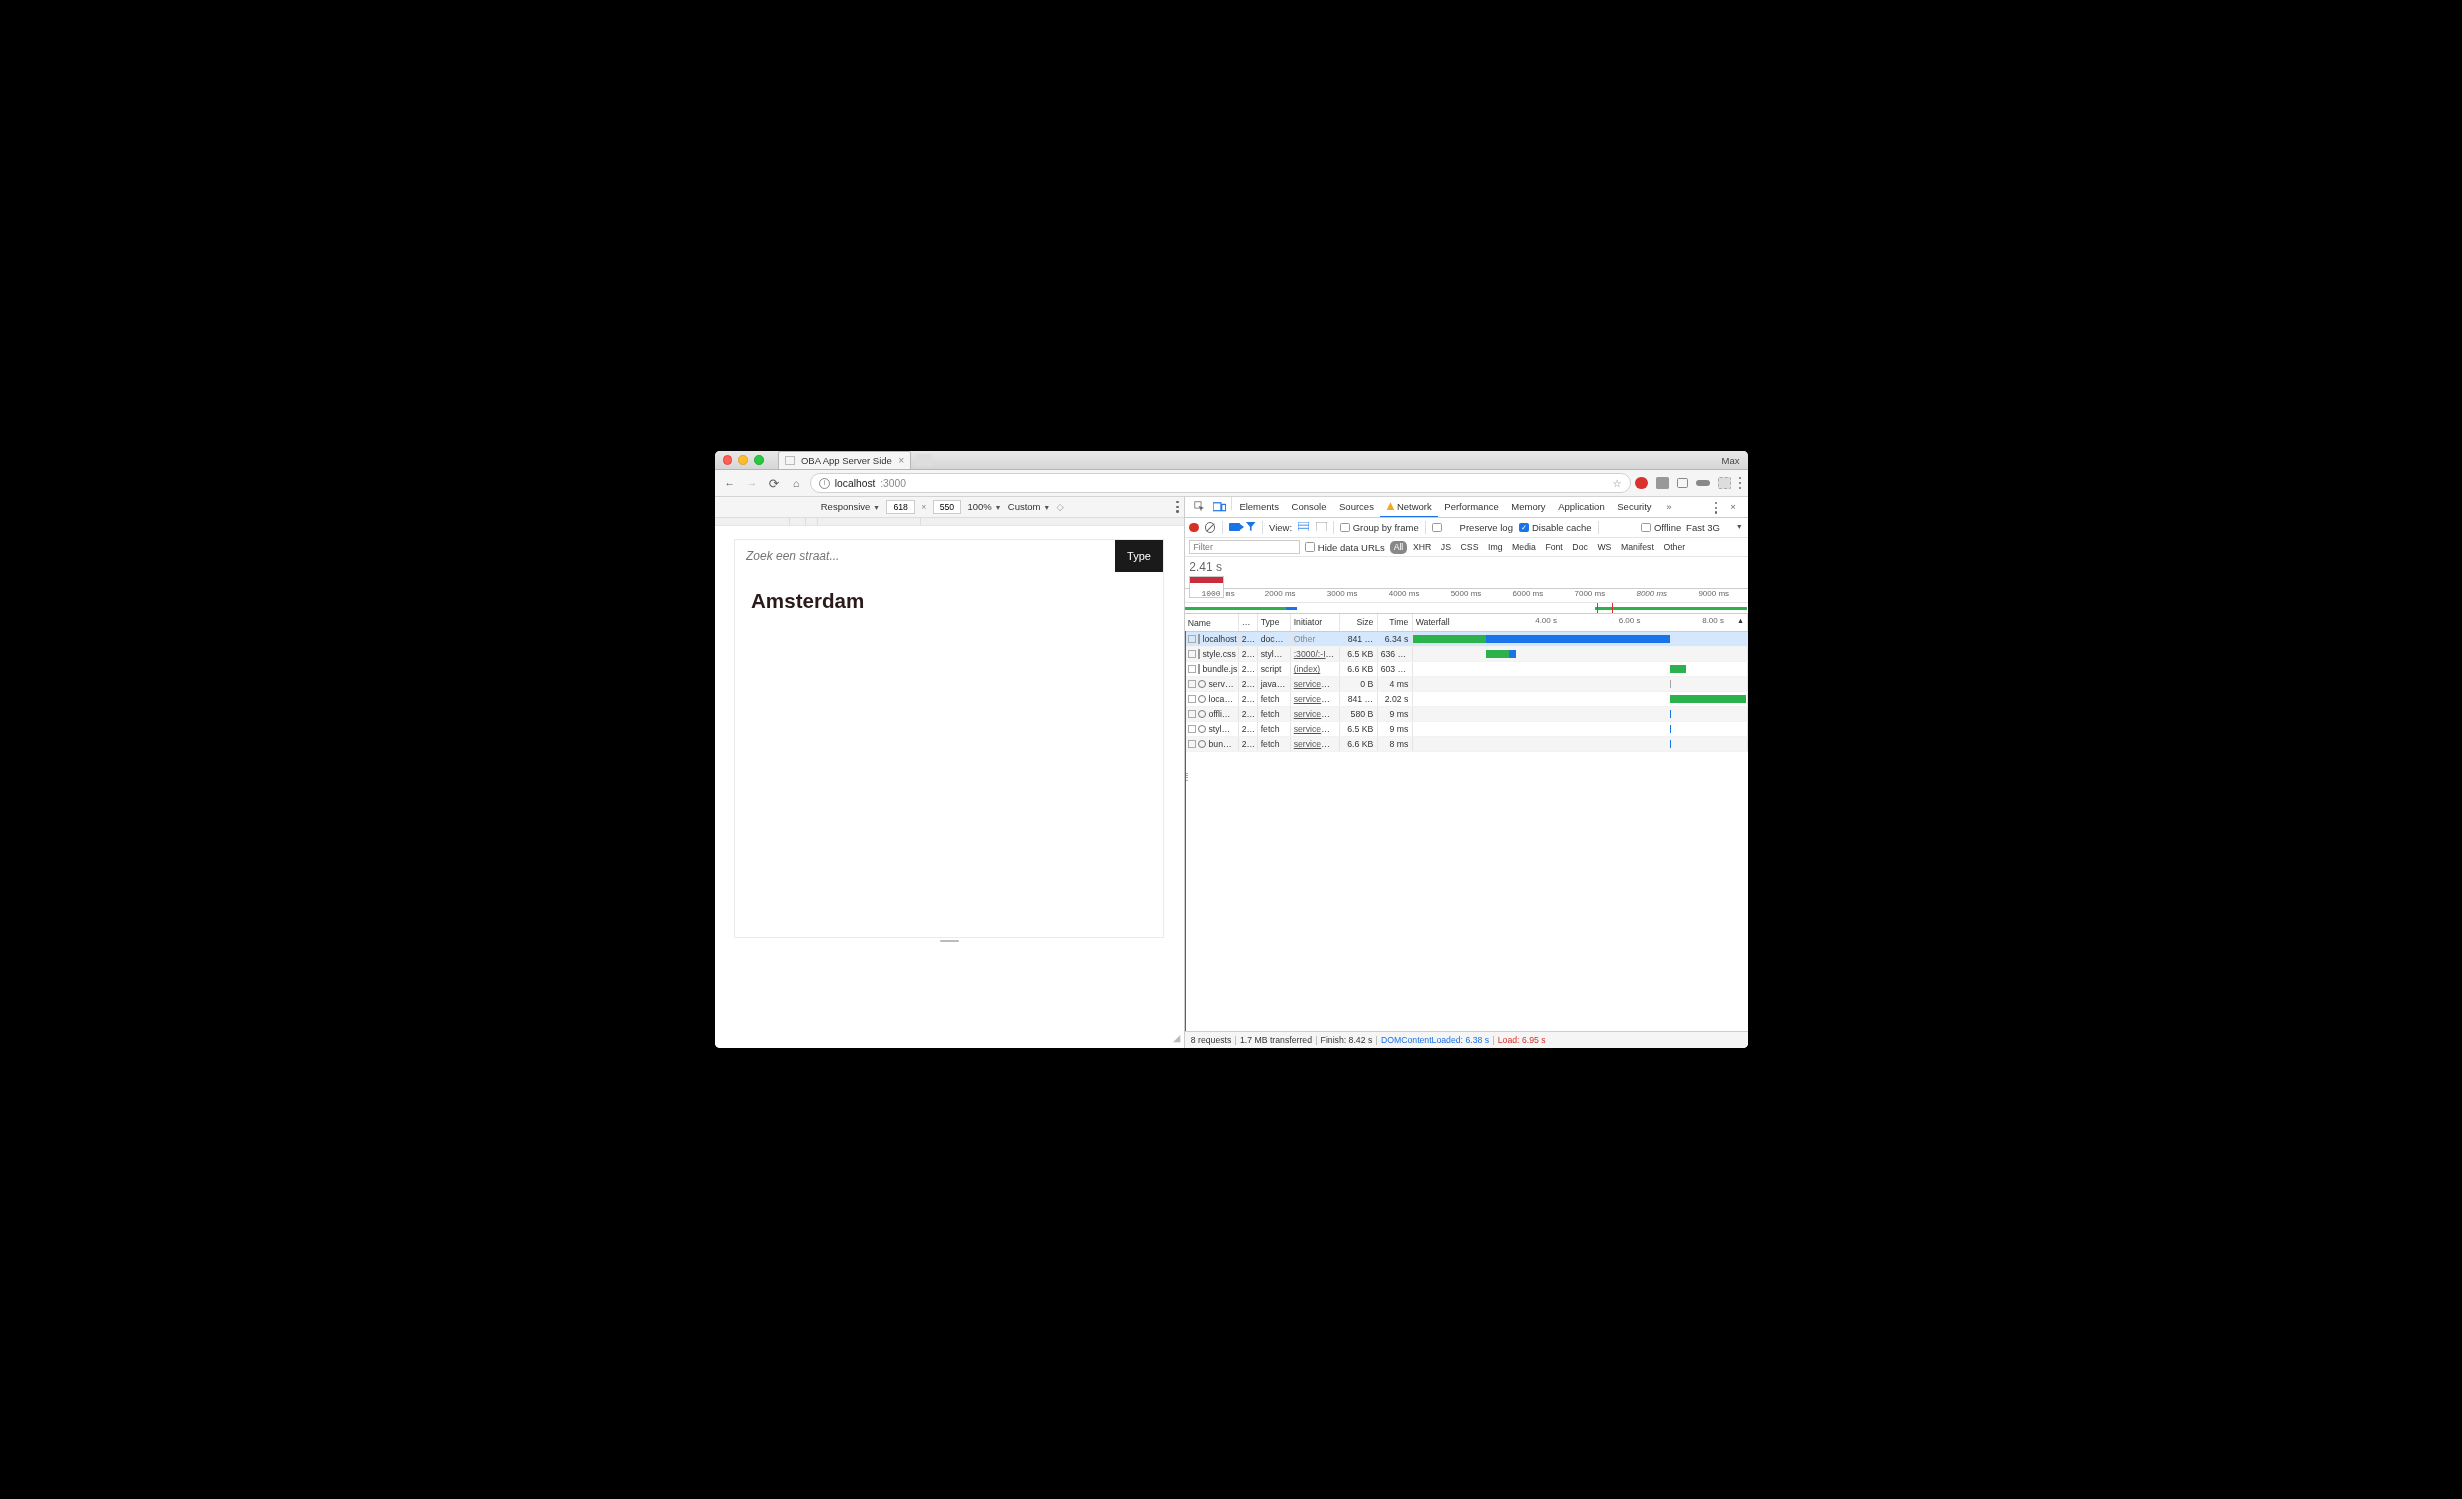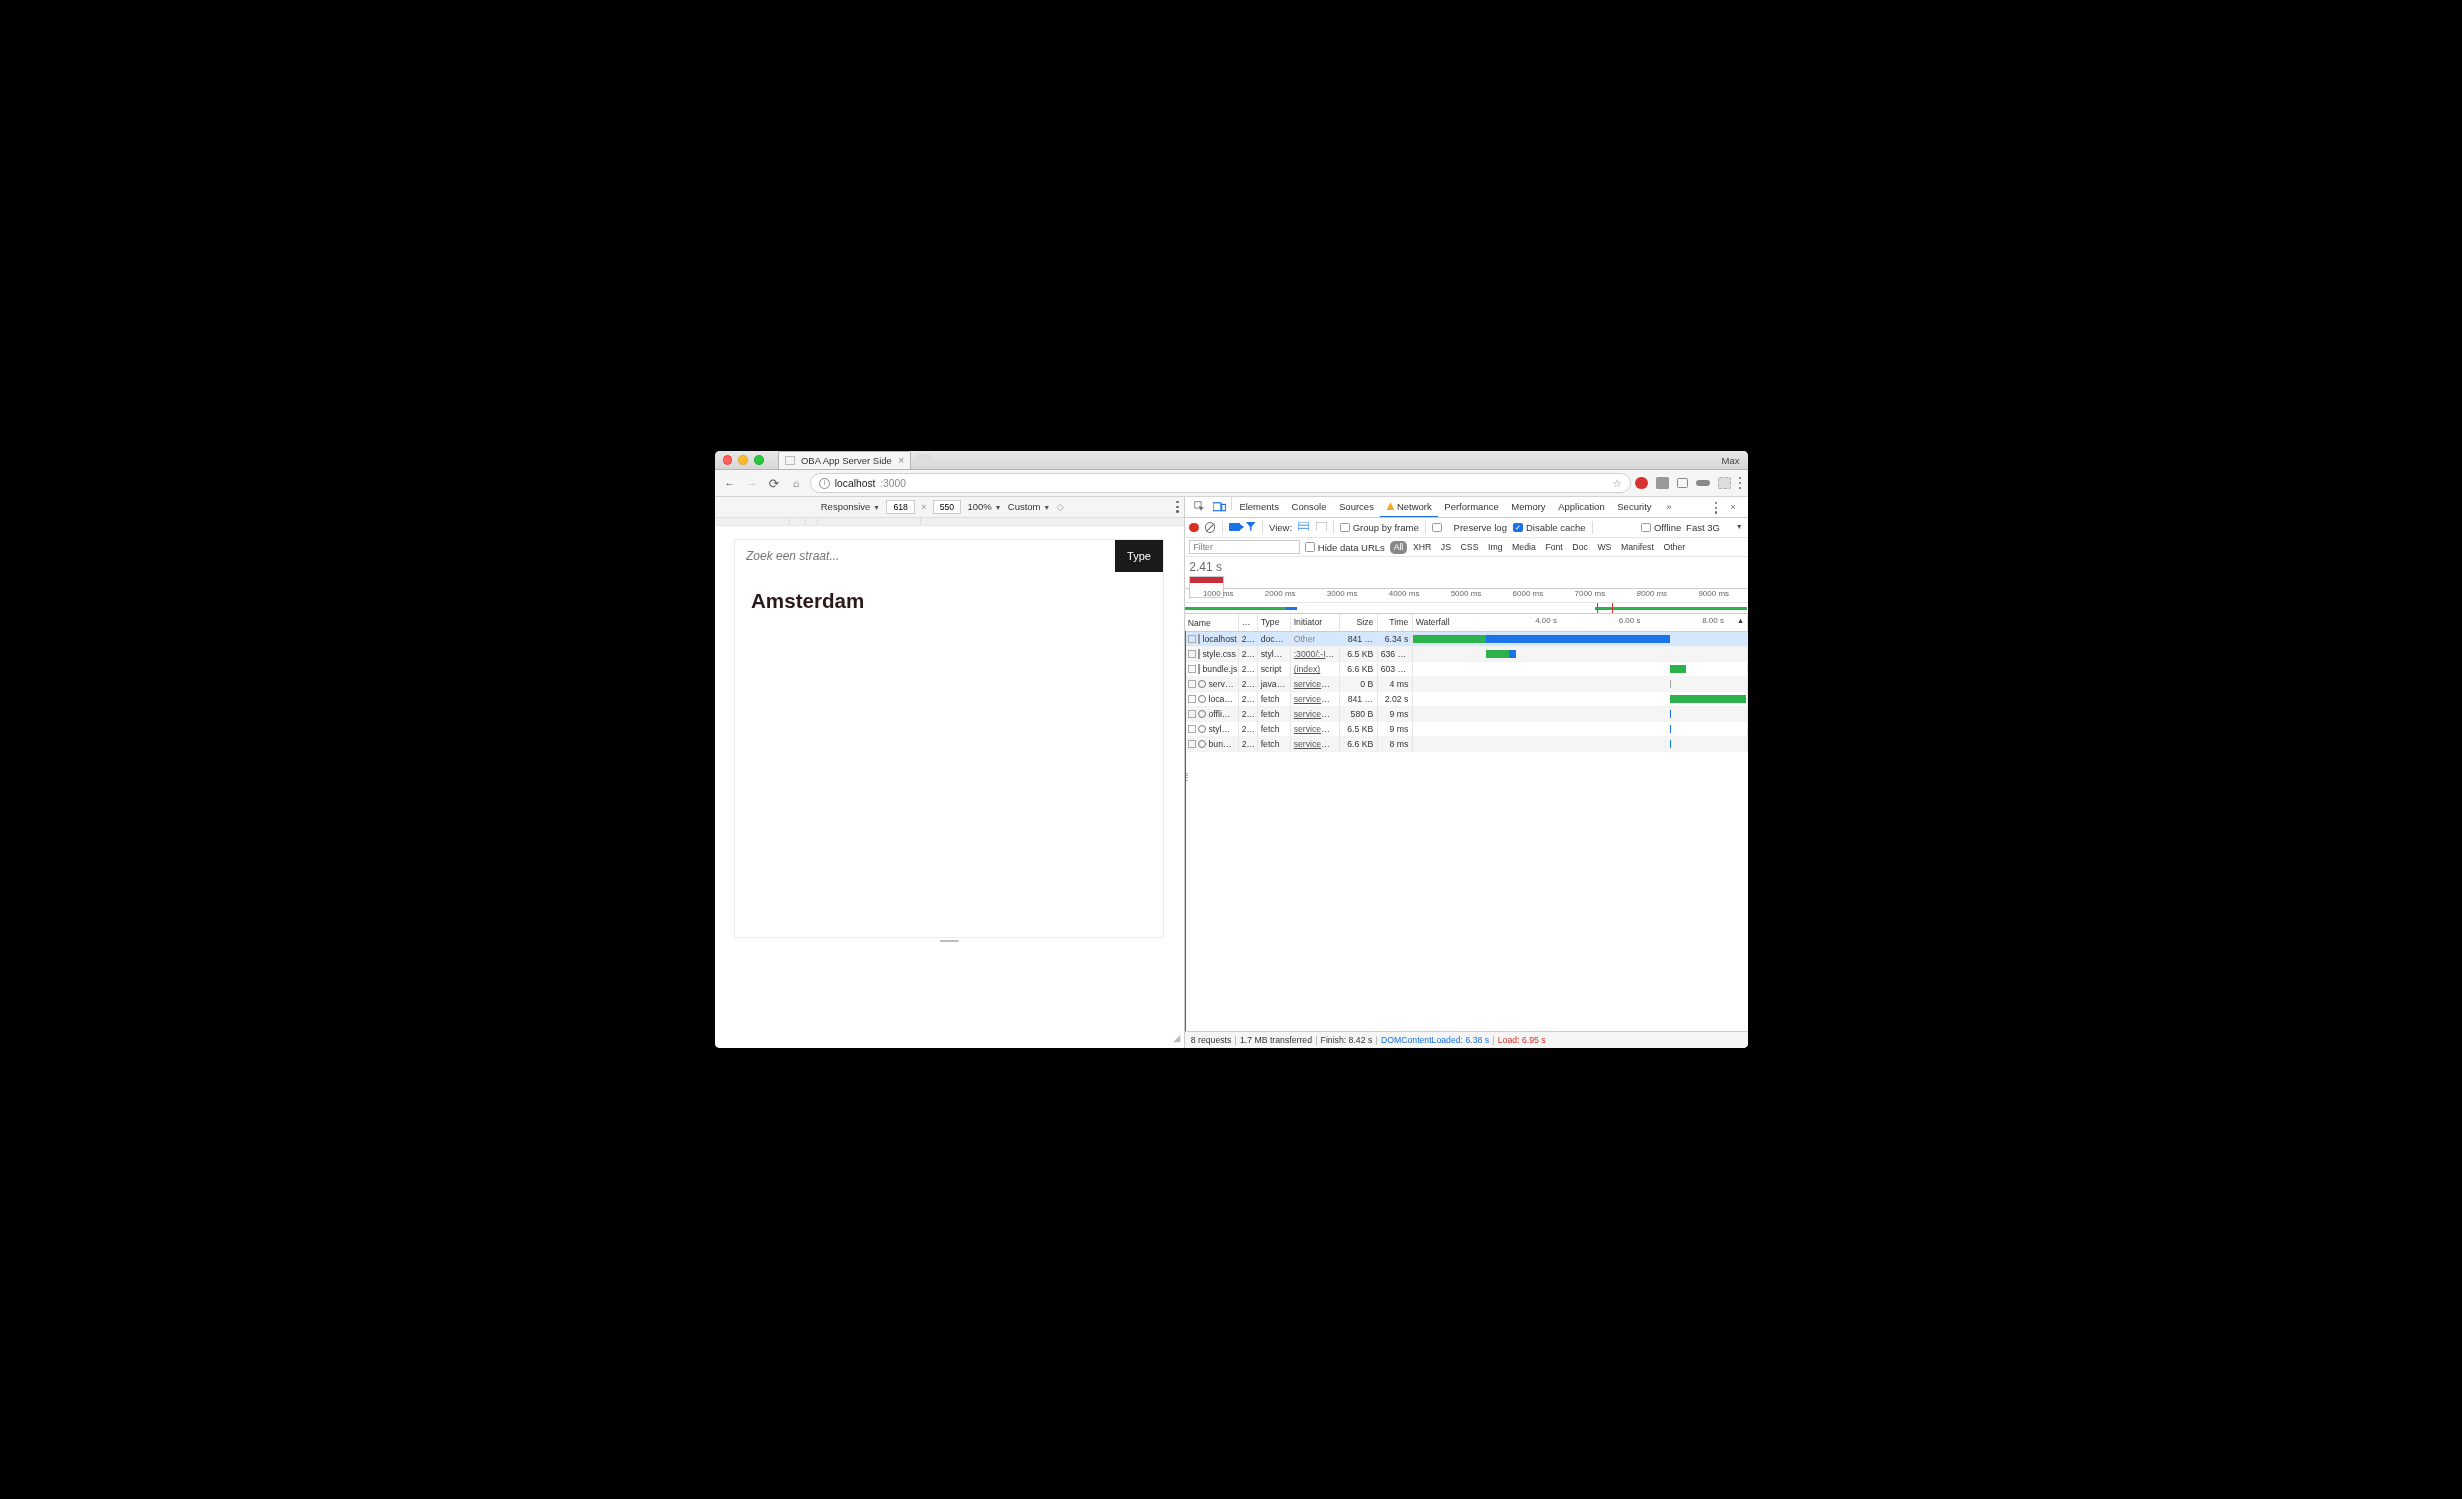--- a/index.html
+++ b/index.html
@@ -281,21 +281,21 @@
             </svg></span>
         <span><svg width="11" height="9.5" viewBox="0 0 14 12">
               <rect width="14" height="12" fill="none" stroke="#888"></rect>
             </svg></span>
         <span class="sep"></span>
         <label style="display:flex;align-items:center;gap:3.2px">
             <span class="checkbox"></span>
             <span>Group by frame</span>
           </label>
         <span class="sep"></span>
-        <label style="display:flex;align-items:center;gap:12px">
+        <label style="display:flex;align-items:center;gap:18px">
             <span class="checkbox"></span>
             <span>Preserve log</span>
           </label>
         <label style="display:flex;align-items:center;gap:3.2px">
             <span class="checkbox checked">✓</span>
             <span>Disable cache</span>
           </label>
         <span class="sep"></span>
         <div class="throttle-group">
           <label style="display:flex;align-items:center;gap:3.2px">
@@ -327,21 +327,21 @@
             <span class="type-filter">Other</span>
           </div>
       </div>
 
       <div class="overview">
         <div class="overview-time">2.41 s</div>
         <div class="overview-thumb"></div>
       </div>
 
       <div class="timeline-ruler" id="timeline-ruler">
-          <span style="left: 6%;">1000 ms</span>
+          <span style="left: 6%; font-family: Liberation Mono, monospace;">1000 ms</span>
           <span style="left: 17%;">2000 ms</span>
           <span style="left: 28%;">3000 ms</span>
           <span style="left: 39%;">4000 ms</span>
           <span style="left: 50%;">5000 ms</span>
           <span style="left: 61%;">6000 ms</span>
           <span style="left: 72%;">7000 ms</span>
           <span style="left: 83%; font-style: italic;">8000 ms</span>
           <span style="left: 94%;">9000 ms</span>
         </div>
       <div class="timeline-bars">

